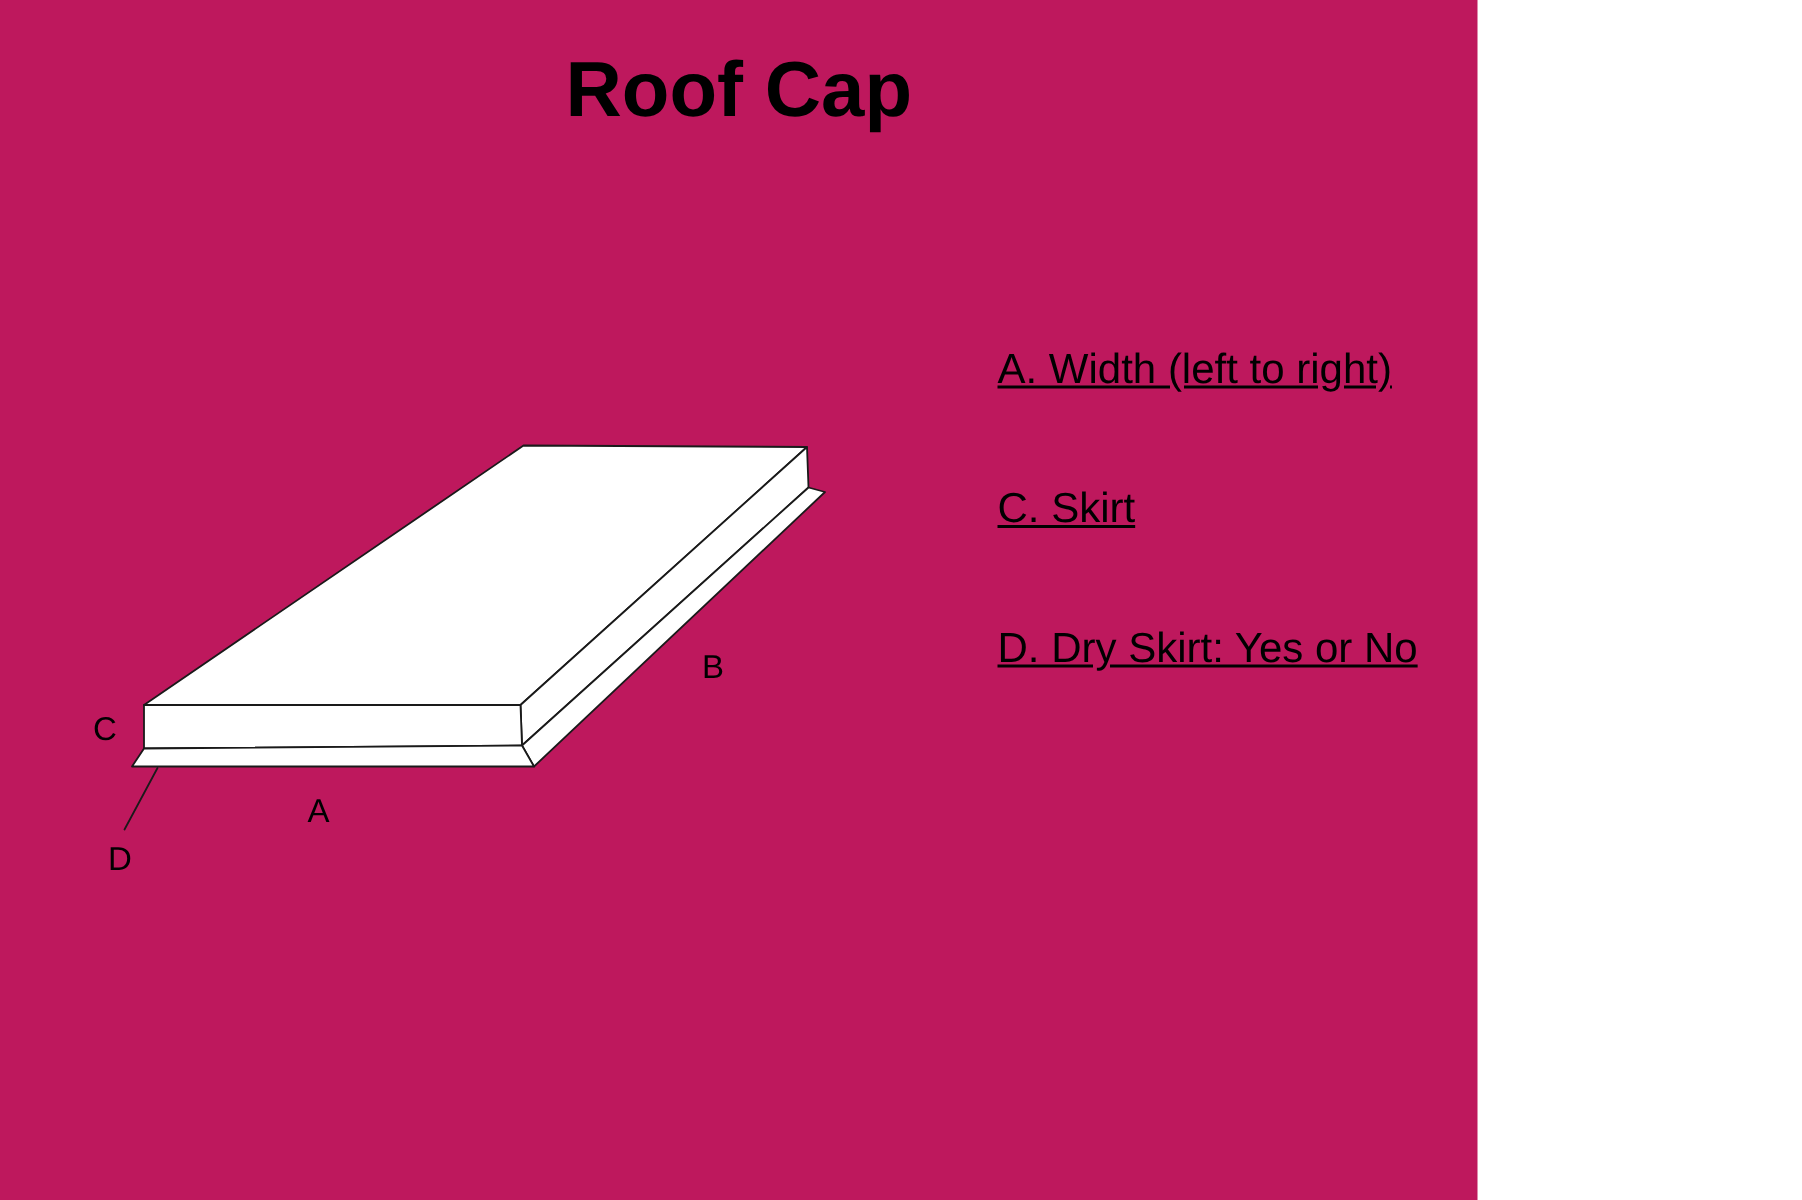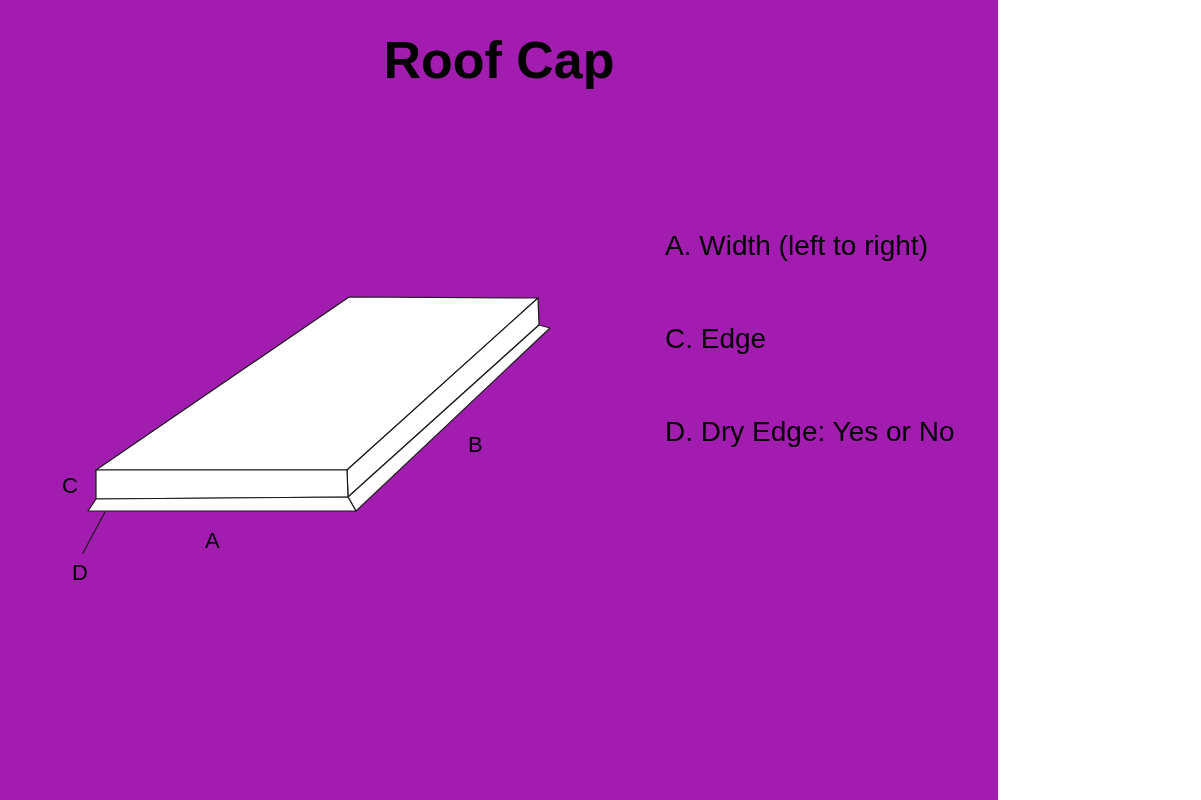--- a/index.html
+++ b/index.html
@@ -5,23 +5,22 @@
   html, body {
     margin: 0;
     padding: 0;
     background: #ffffff;
     font-family: "Liberation Sans", sans-serif;
   }
   .page {
     position: relative;
     width: 985px;
     height: 800px;
-    background: #a21caf;
+    background: #be185d;
     overflow: hidden;
-    padding-left: 13px;
   }
   .page-title {
     position: absolute;
     top: 34px;
     left: 0;
     width: 100%;
     margin: 0;
     text-align: center;
     font-size: 52px;
     line-height: 1;
@@ -48,20 +47,21 @@
   .diagram-svg text {
     fill: #000000;
     font-family: "Liberation Sans", sans-serif;
     font-size: 22px;
   }
   .legend {
     position: absolute;
     left: 665px;
     top: 231px;
     color: #000000;
+    text-decoration: underline;
   }
   .legend-item {
     font-size: 28px;
     line-height: 30px;
     margin-bottom: 63px;
     white-space: nowrap;
   }
 </style>
 </head>
 <body>
@@ -88,17 +88,17 @@
 
     <text x="205" y="548">A</text>
 
     <text x="468" y="452">B</text>
 
     <text x="72" y="580">D</text>
   </svg>
 
   <div class="legend">
     <div class="legend-item">A. Width (left to right)</div>
-    <div class="legend-item">C. Edge</div>
-    <div class="legend-item">D. Dry Edge: Yes or No</div>
+    <div class="legend-item">C. Skirt</div>
+    <div class="legend-item">D. Dry Skirt: Yes or No</div>
   </div>
 
 </div>
 
 </body></html>

